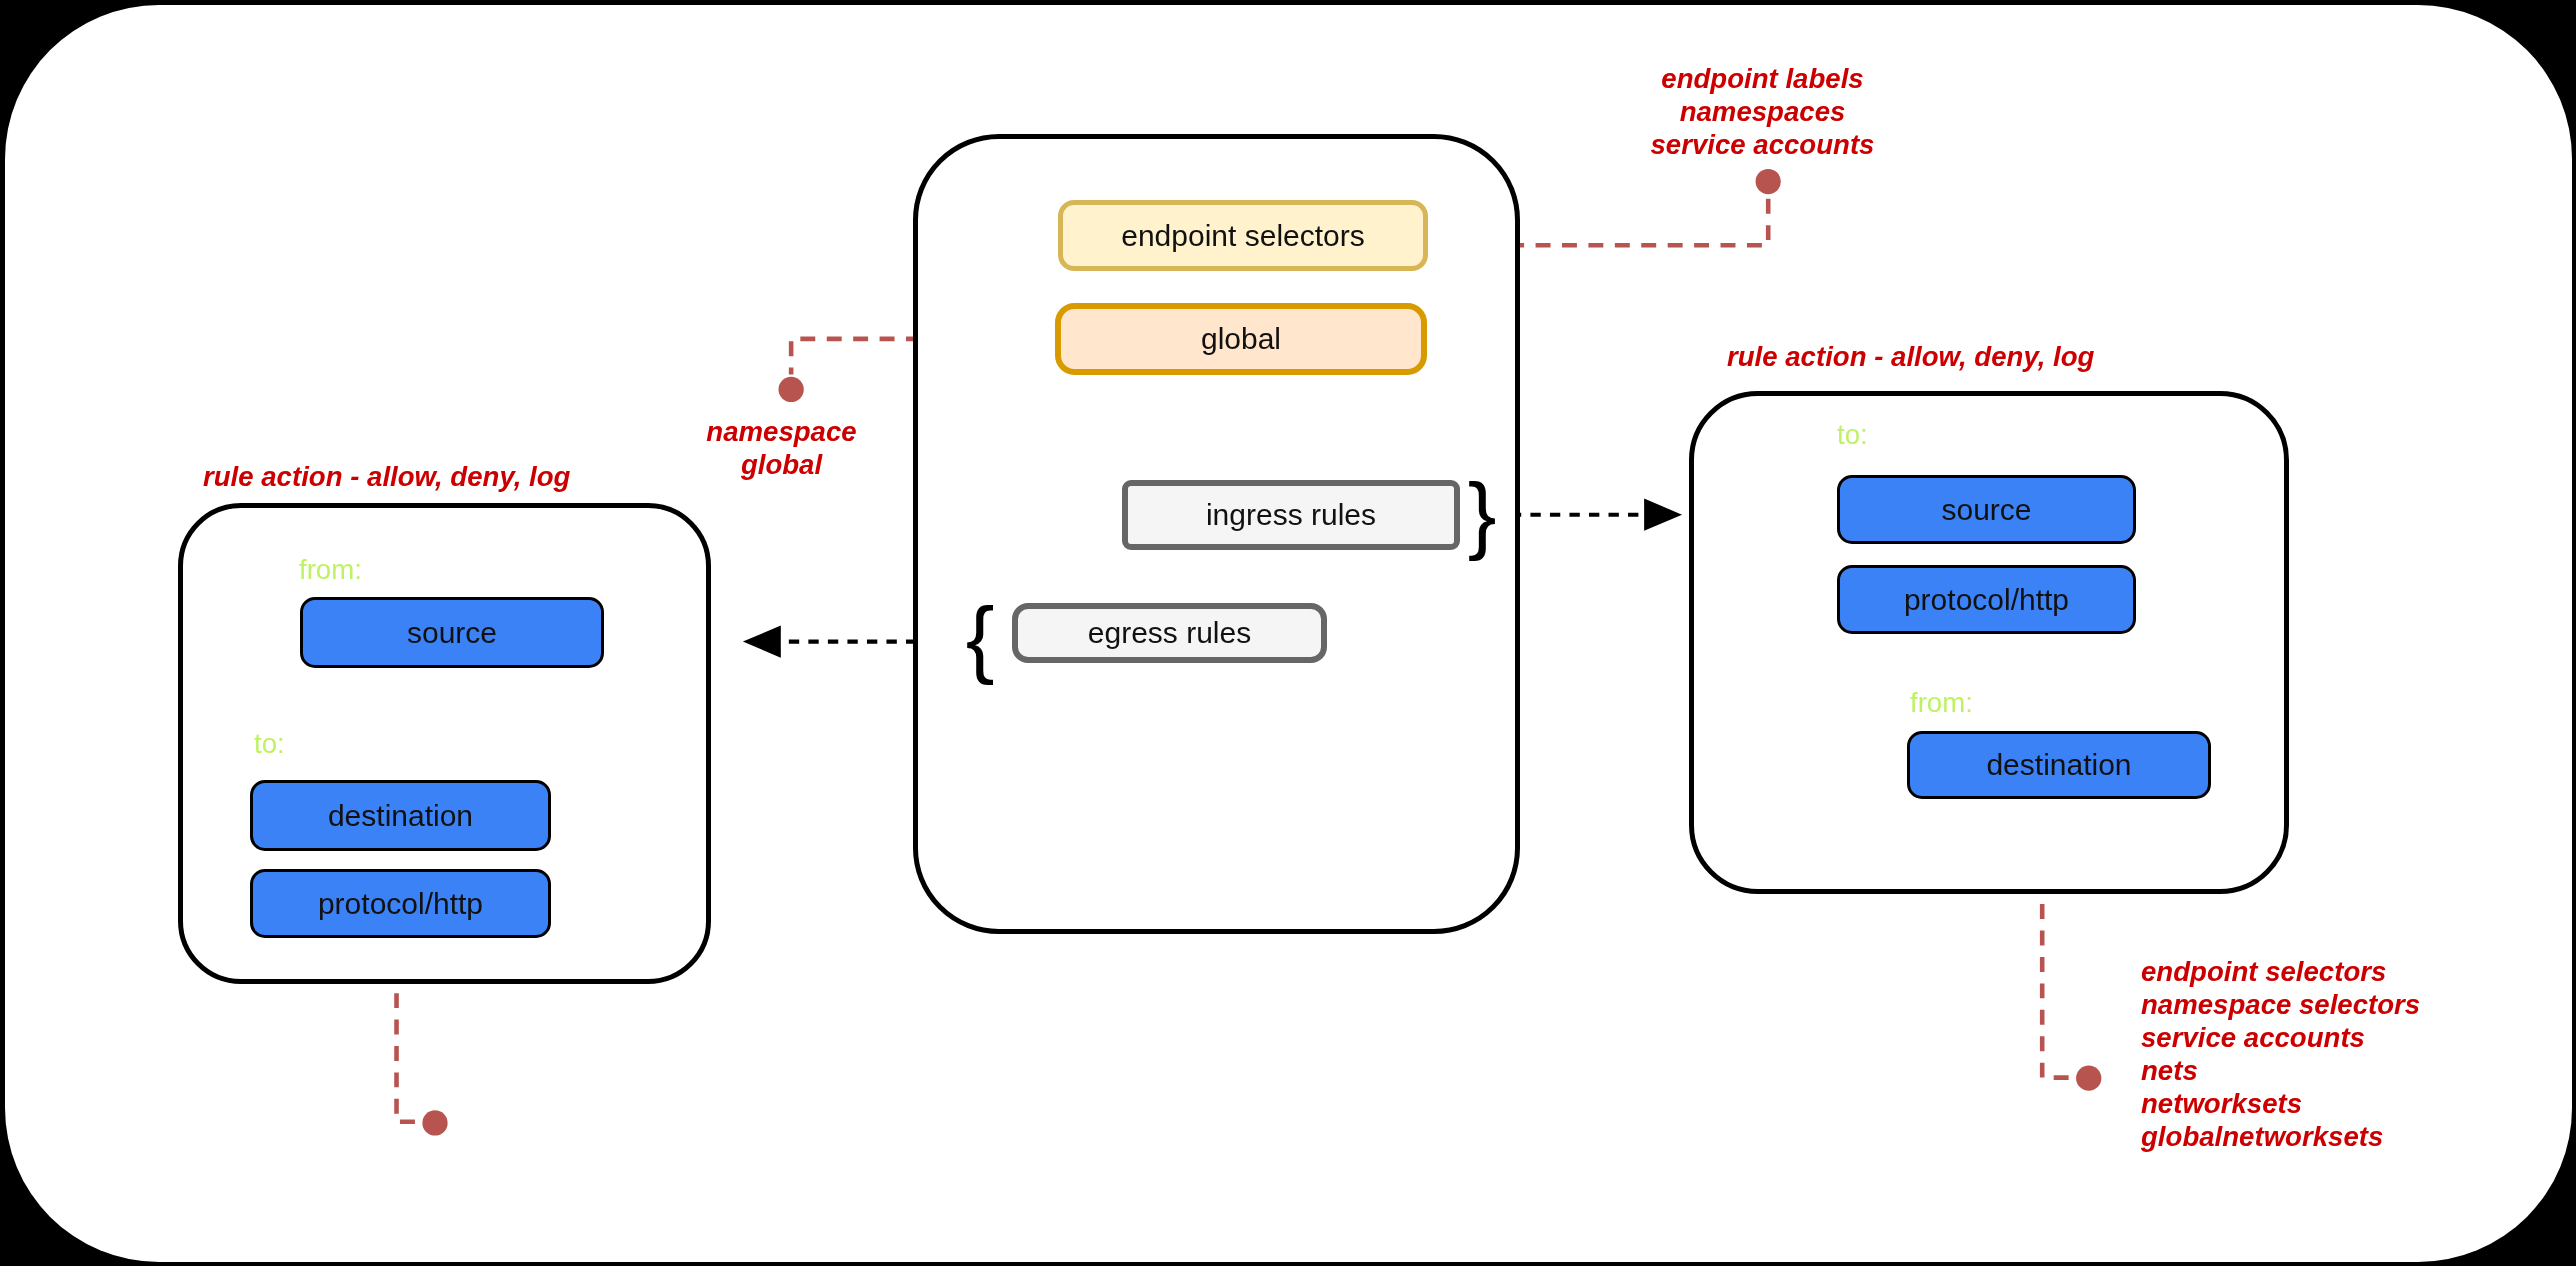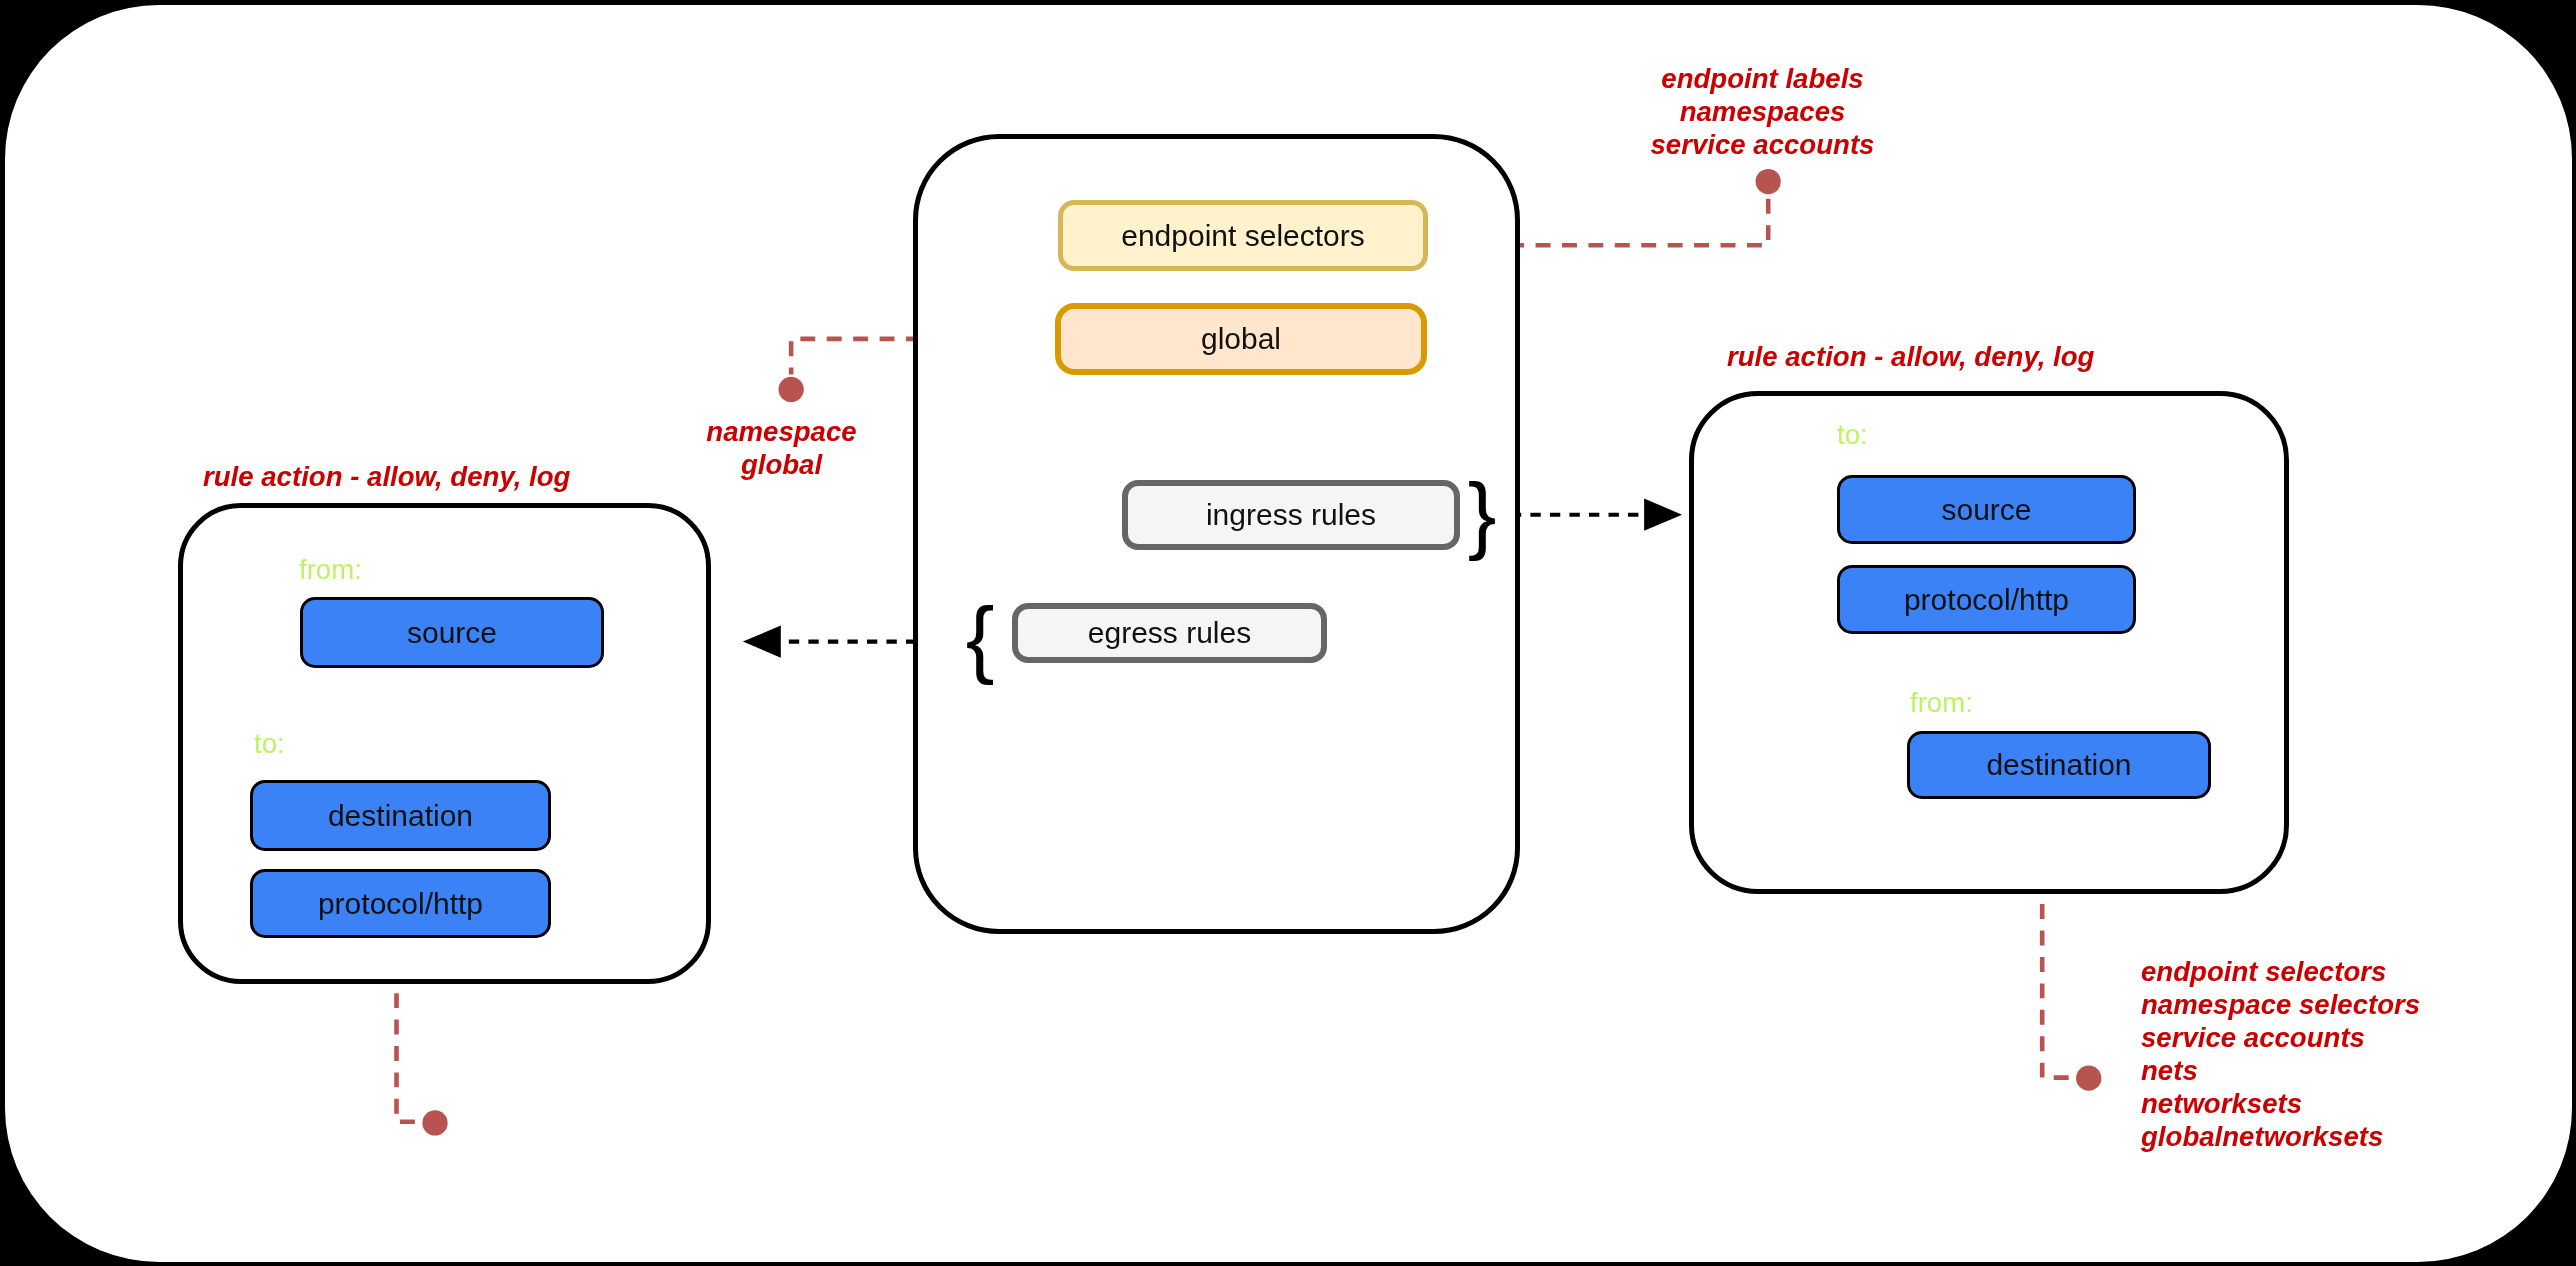--- a/index.html
+++ b/index.html
@@ -12,21 +12,21 @@
   .fieldlabel{position:absolute;font-size:27.6px;color:#bef264;white-space:nowrap;}
   .note{position:absolute;color:#CC0000;font-weight:bold;font-style:italic;font-size:27.6px;line-height:33px;white-space:nowrap;}
   .note.center{text-align:center;}
   .brace{position:absolute;font-size:86px;line-height:69px;color:#000;display:flex;align-items:center;justify-content:center;}
   svg.layer{position:absolute;left:0;top:0;}
 
   
   #central-box{left:913px;top:134px;width:607px;height:800px;border-radius:86px;}
   #ep-box{left:1058px;top:200px;width:370px;height:71px;background:#FFF2CC;border:5.7px solid #D6B656;border-radius:16px;}
   #scope-box{left:1055px;top:303px;width:372px;height:72px;background:#FFE6CC;border:6.9px solid #D79B00;border-radius:19.5px;}
-  #ingress-box{left:1122px;top:480px;width:338px;height:70px;background:#F5F5F5;border:6.9px solid #666666;border-radius:16px;}
+  #ingress-box{left:1122px;top:480px;width:338px;height:70px;background:#F5F5F5;border:6.9px solid #666666;border-radius:9px;}
   #egress-box{left:1012px;top:603px;width:315px;height:60px;background:#F5F5F5;border:6.9px solid #666666;border-radius:16px;}
   #brace-close{left:1462px;top:479px;width:40px;height:69px;}
   #brace-open{left:963px;top:603px;width:34px;height:69px;}
 
   
   #left-box{left:178px;top:503px;width:533px;height:481px;border-radius:63px;}
   #left-rule-action{left:203px;top:460px;}
   #from-label-left{left:299px;top:554px;}
   #source-left{left:300px;top:597px;width:304px;height:71px;border:3.4px solid #000;border-radius:15px;}
   #to-label-left{left:254px;top:728px;}

